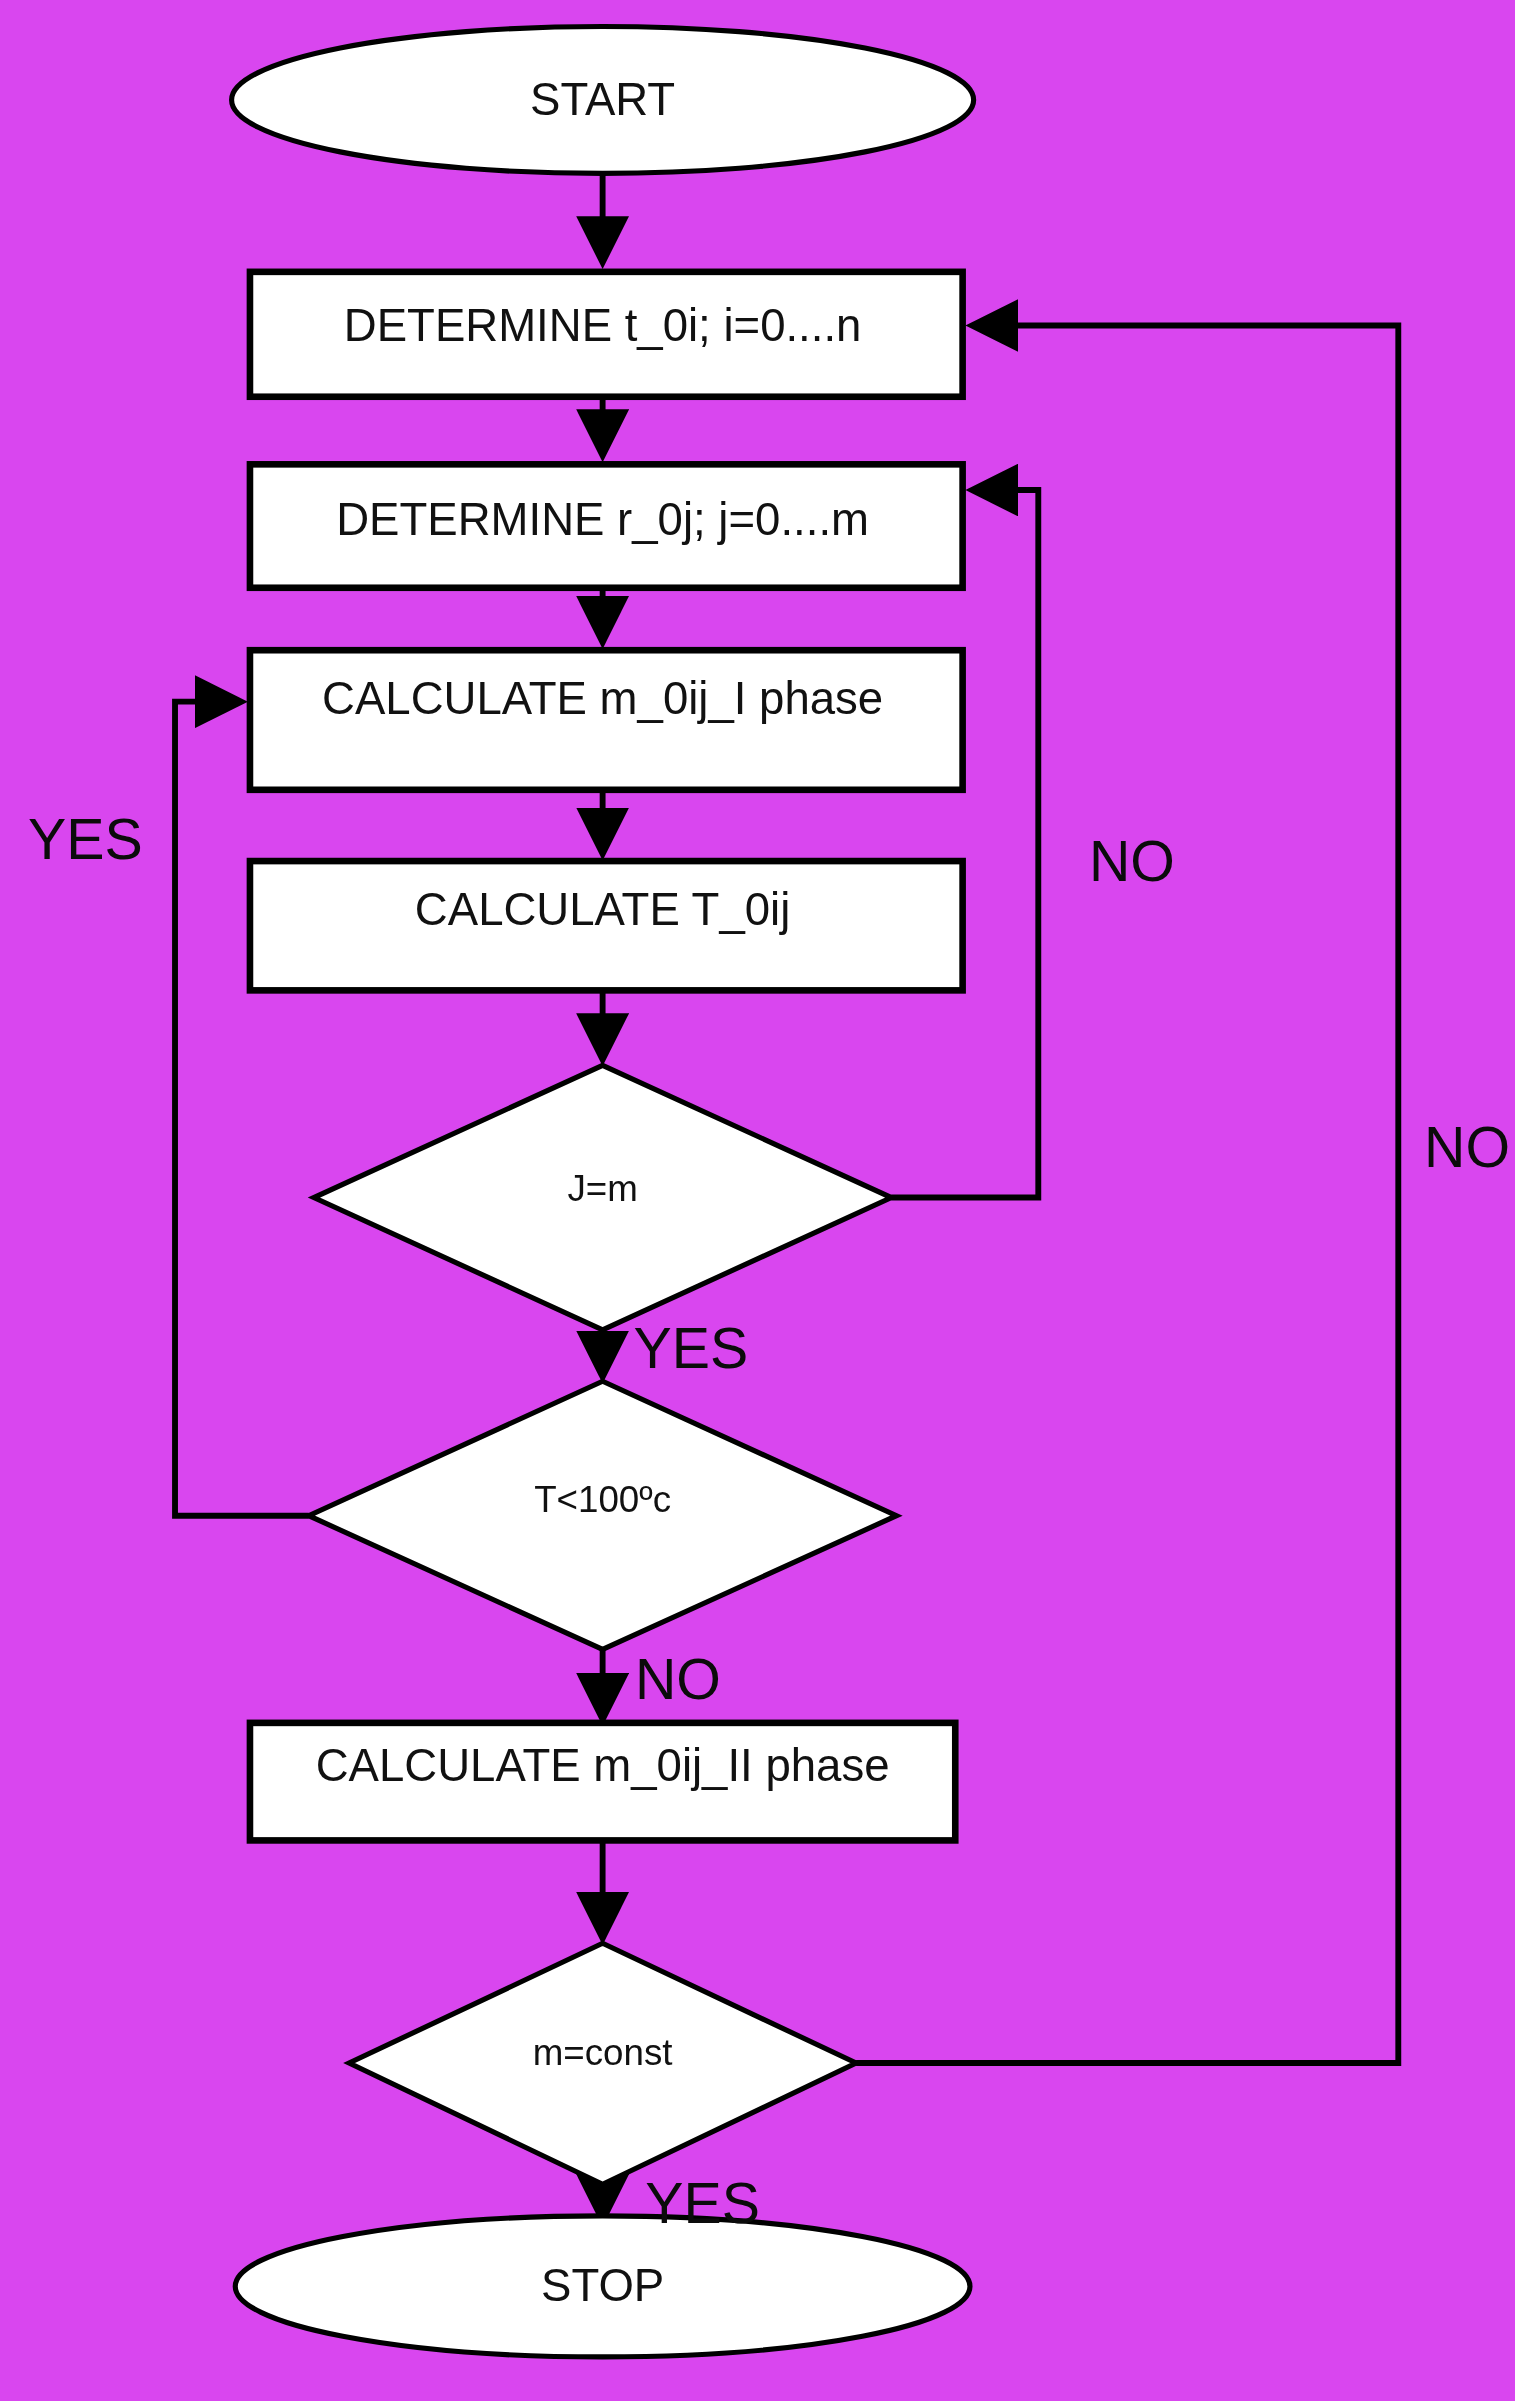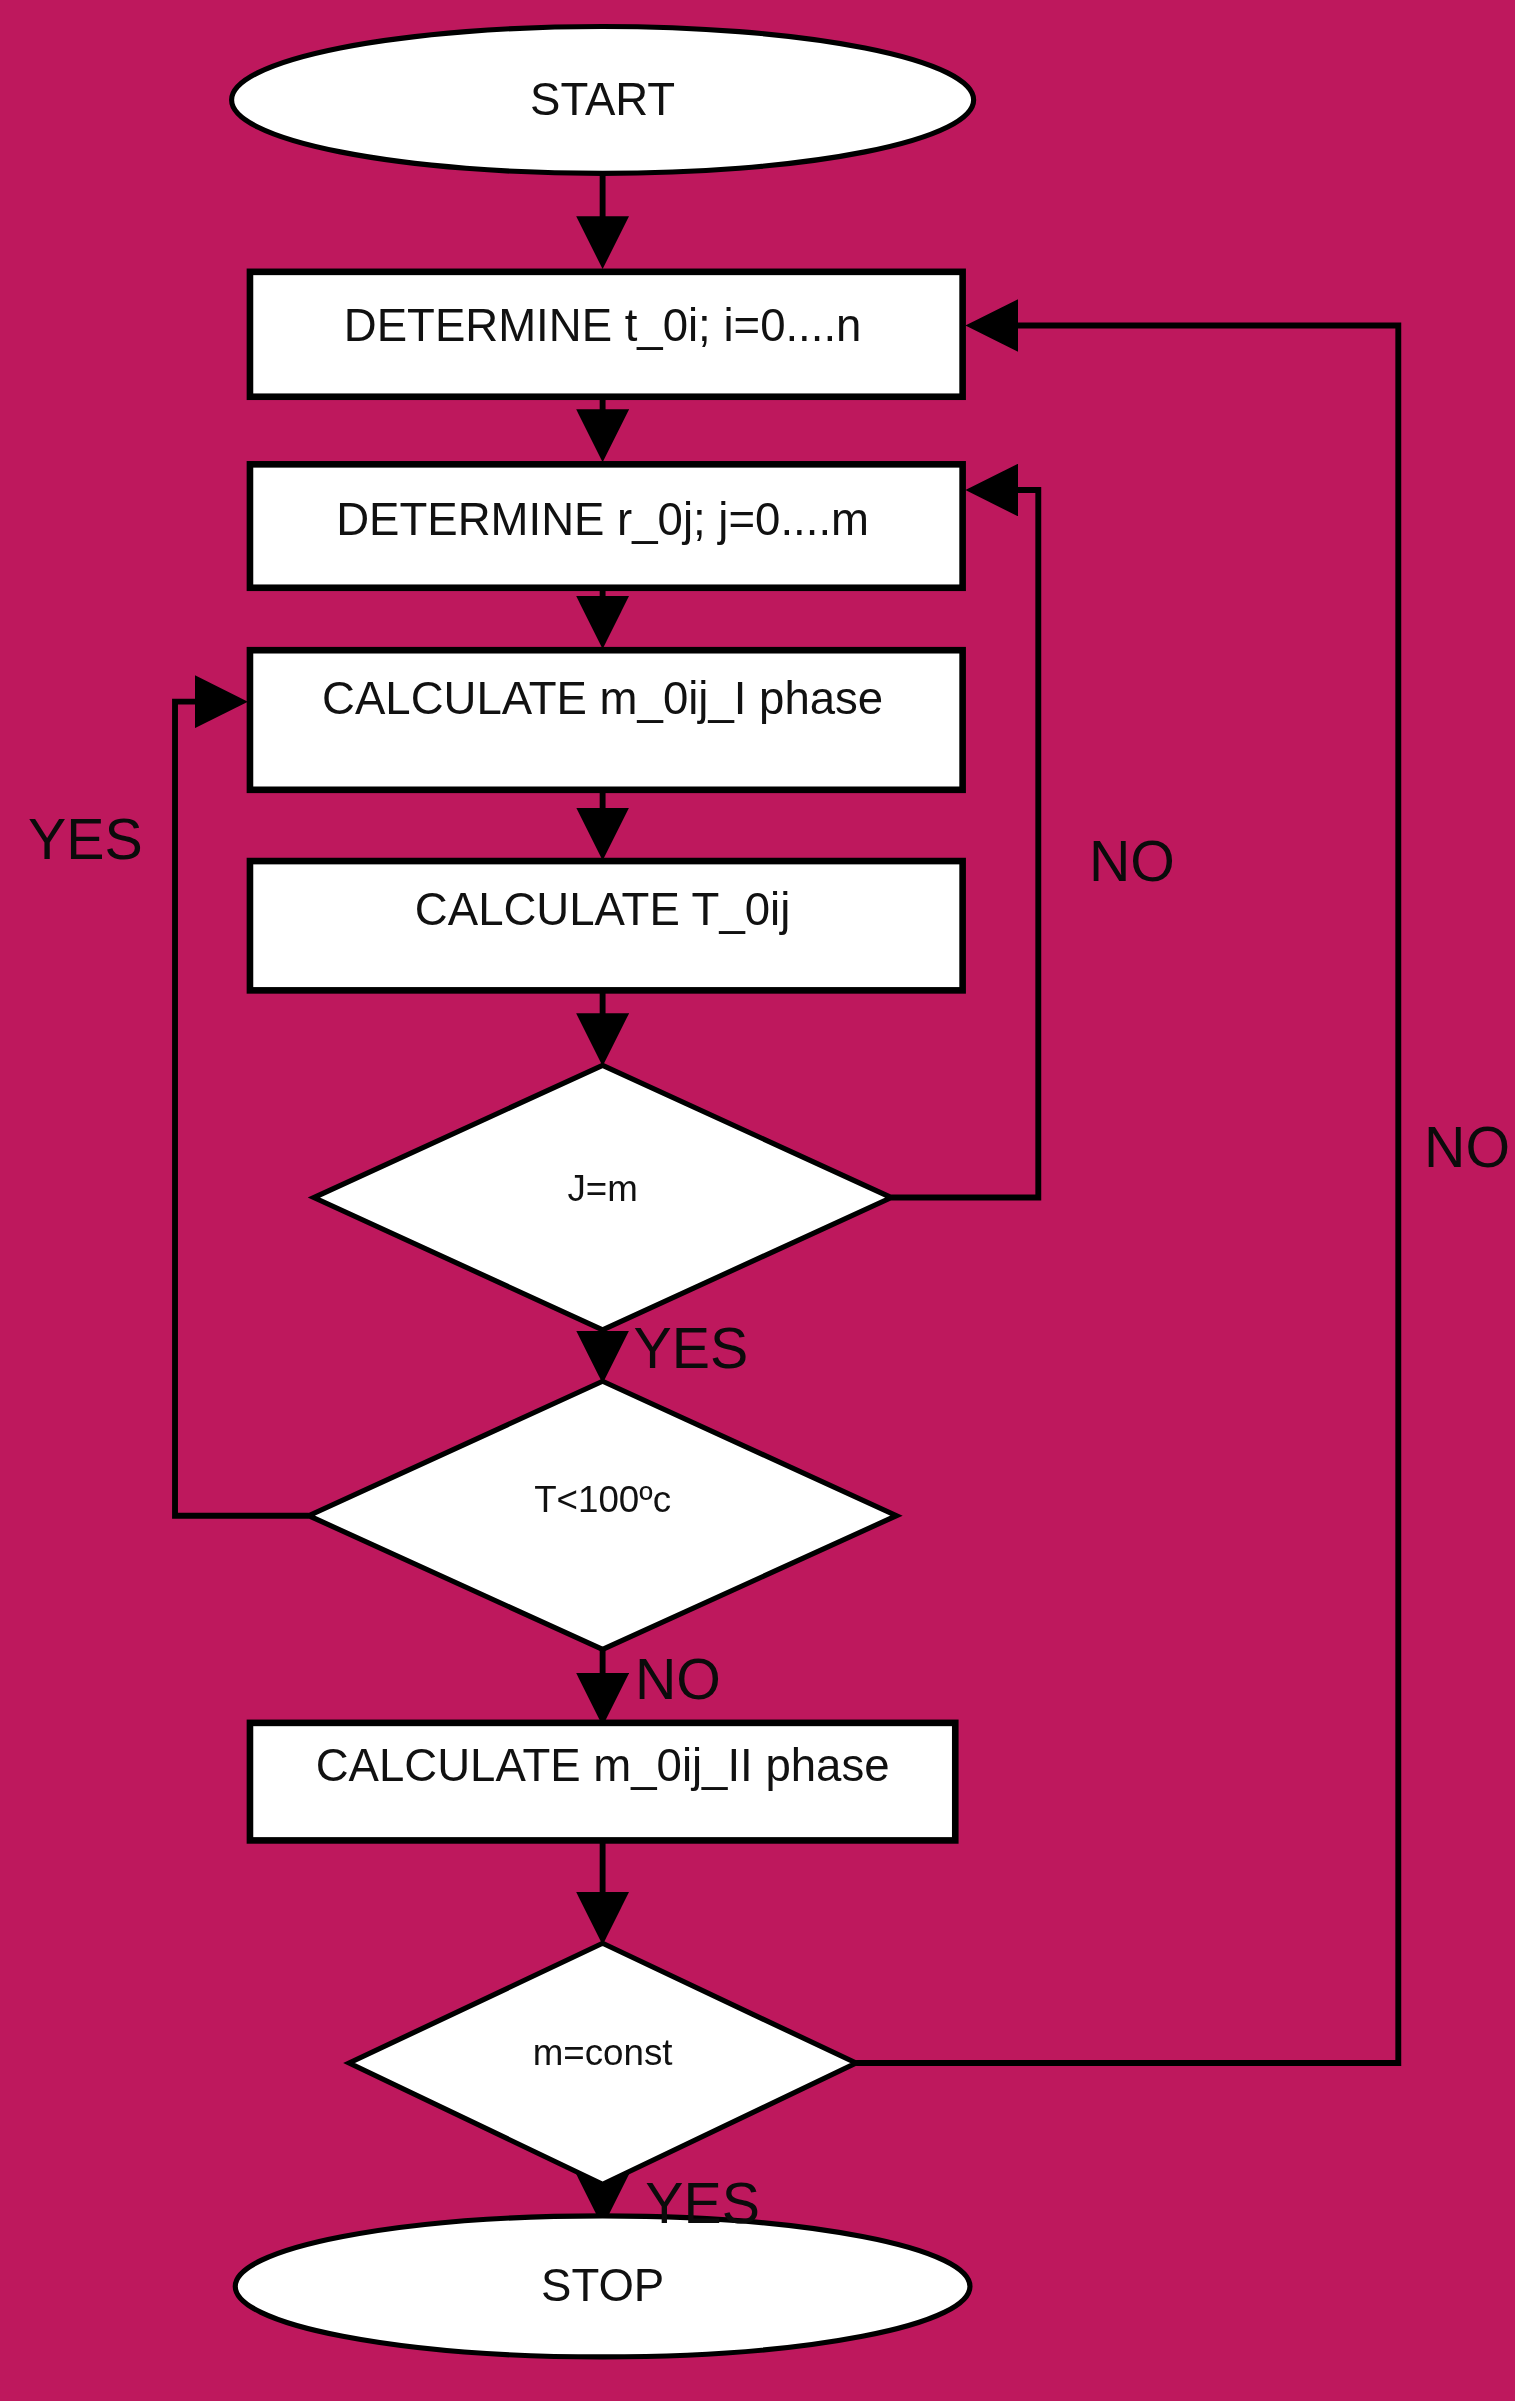--- a/index.html
+++ b/index.html
@@ -1,18 +1,18 @@
 <!DOCTYPE html>
 <html style="font-size:11.8px"><head>
 <meta charset="utf-8">
 <style>
   html,body{margin:0;padding:0;background:#ffffff;}
   body{width:1516px;height:2401px;overflow:hidden;
        font-family:"Liberation Sans", sans-serif;}
-  #canvas{position:relative;width:1516px;height:2401px;background:#be185d;}
+  #canvas{position:relative;width:1516px;height:2401px;background:#d946ef;}
   svg{position:absolute;left:0;top:0;width:1516px;height:2401px;display:block;}
   .shape{fill:#ffffff;stroke:#000000;}
   .node-rect{stroke-width:9;}
   .node-ell{stroke-width:7;}
   .node-dia{stroke-width:7;}
   .conn{stroke:#000000;fill:none;stroke-width:8;}
   .node-text{font-family:"Liberation Sans", sans-serif;
              fill:#111111;text-anchor:middle;dominant-baseline:middle;}
   .t-term{font-size:62px;}
   .t-proc{font-size:62px;}

